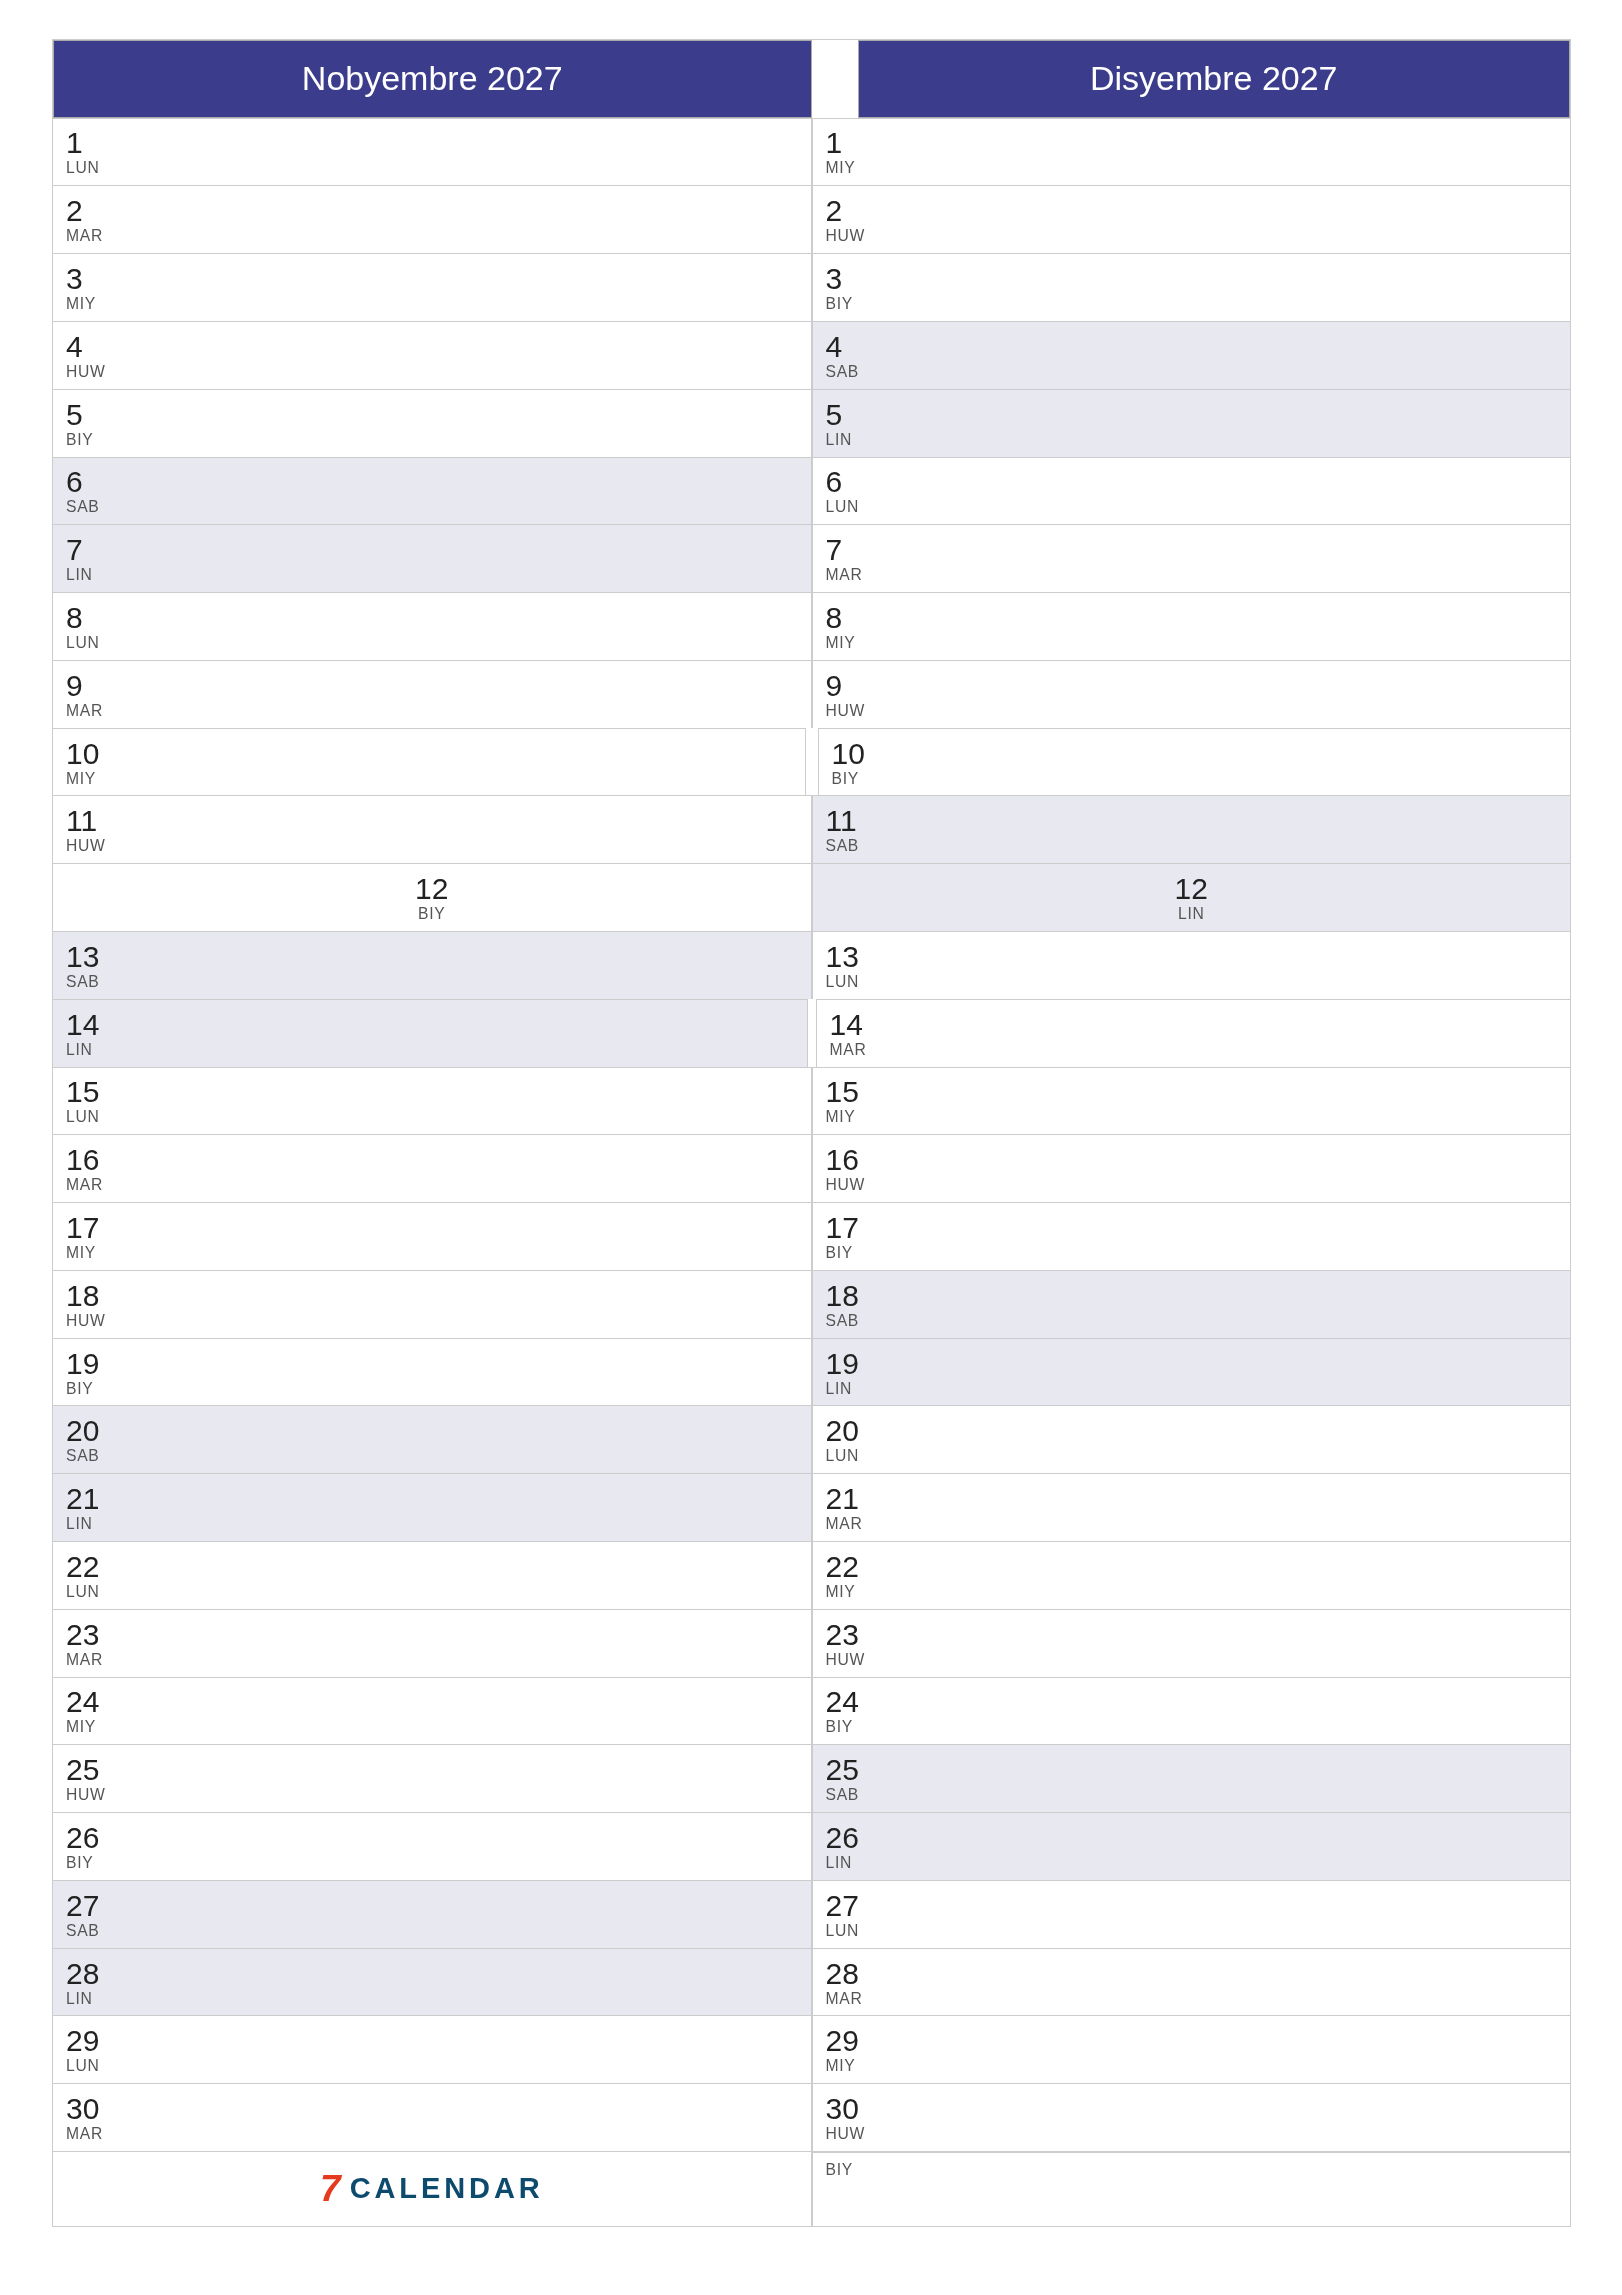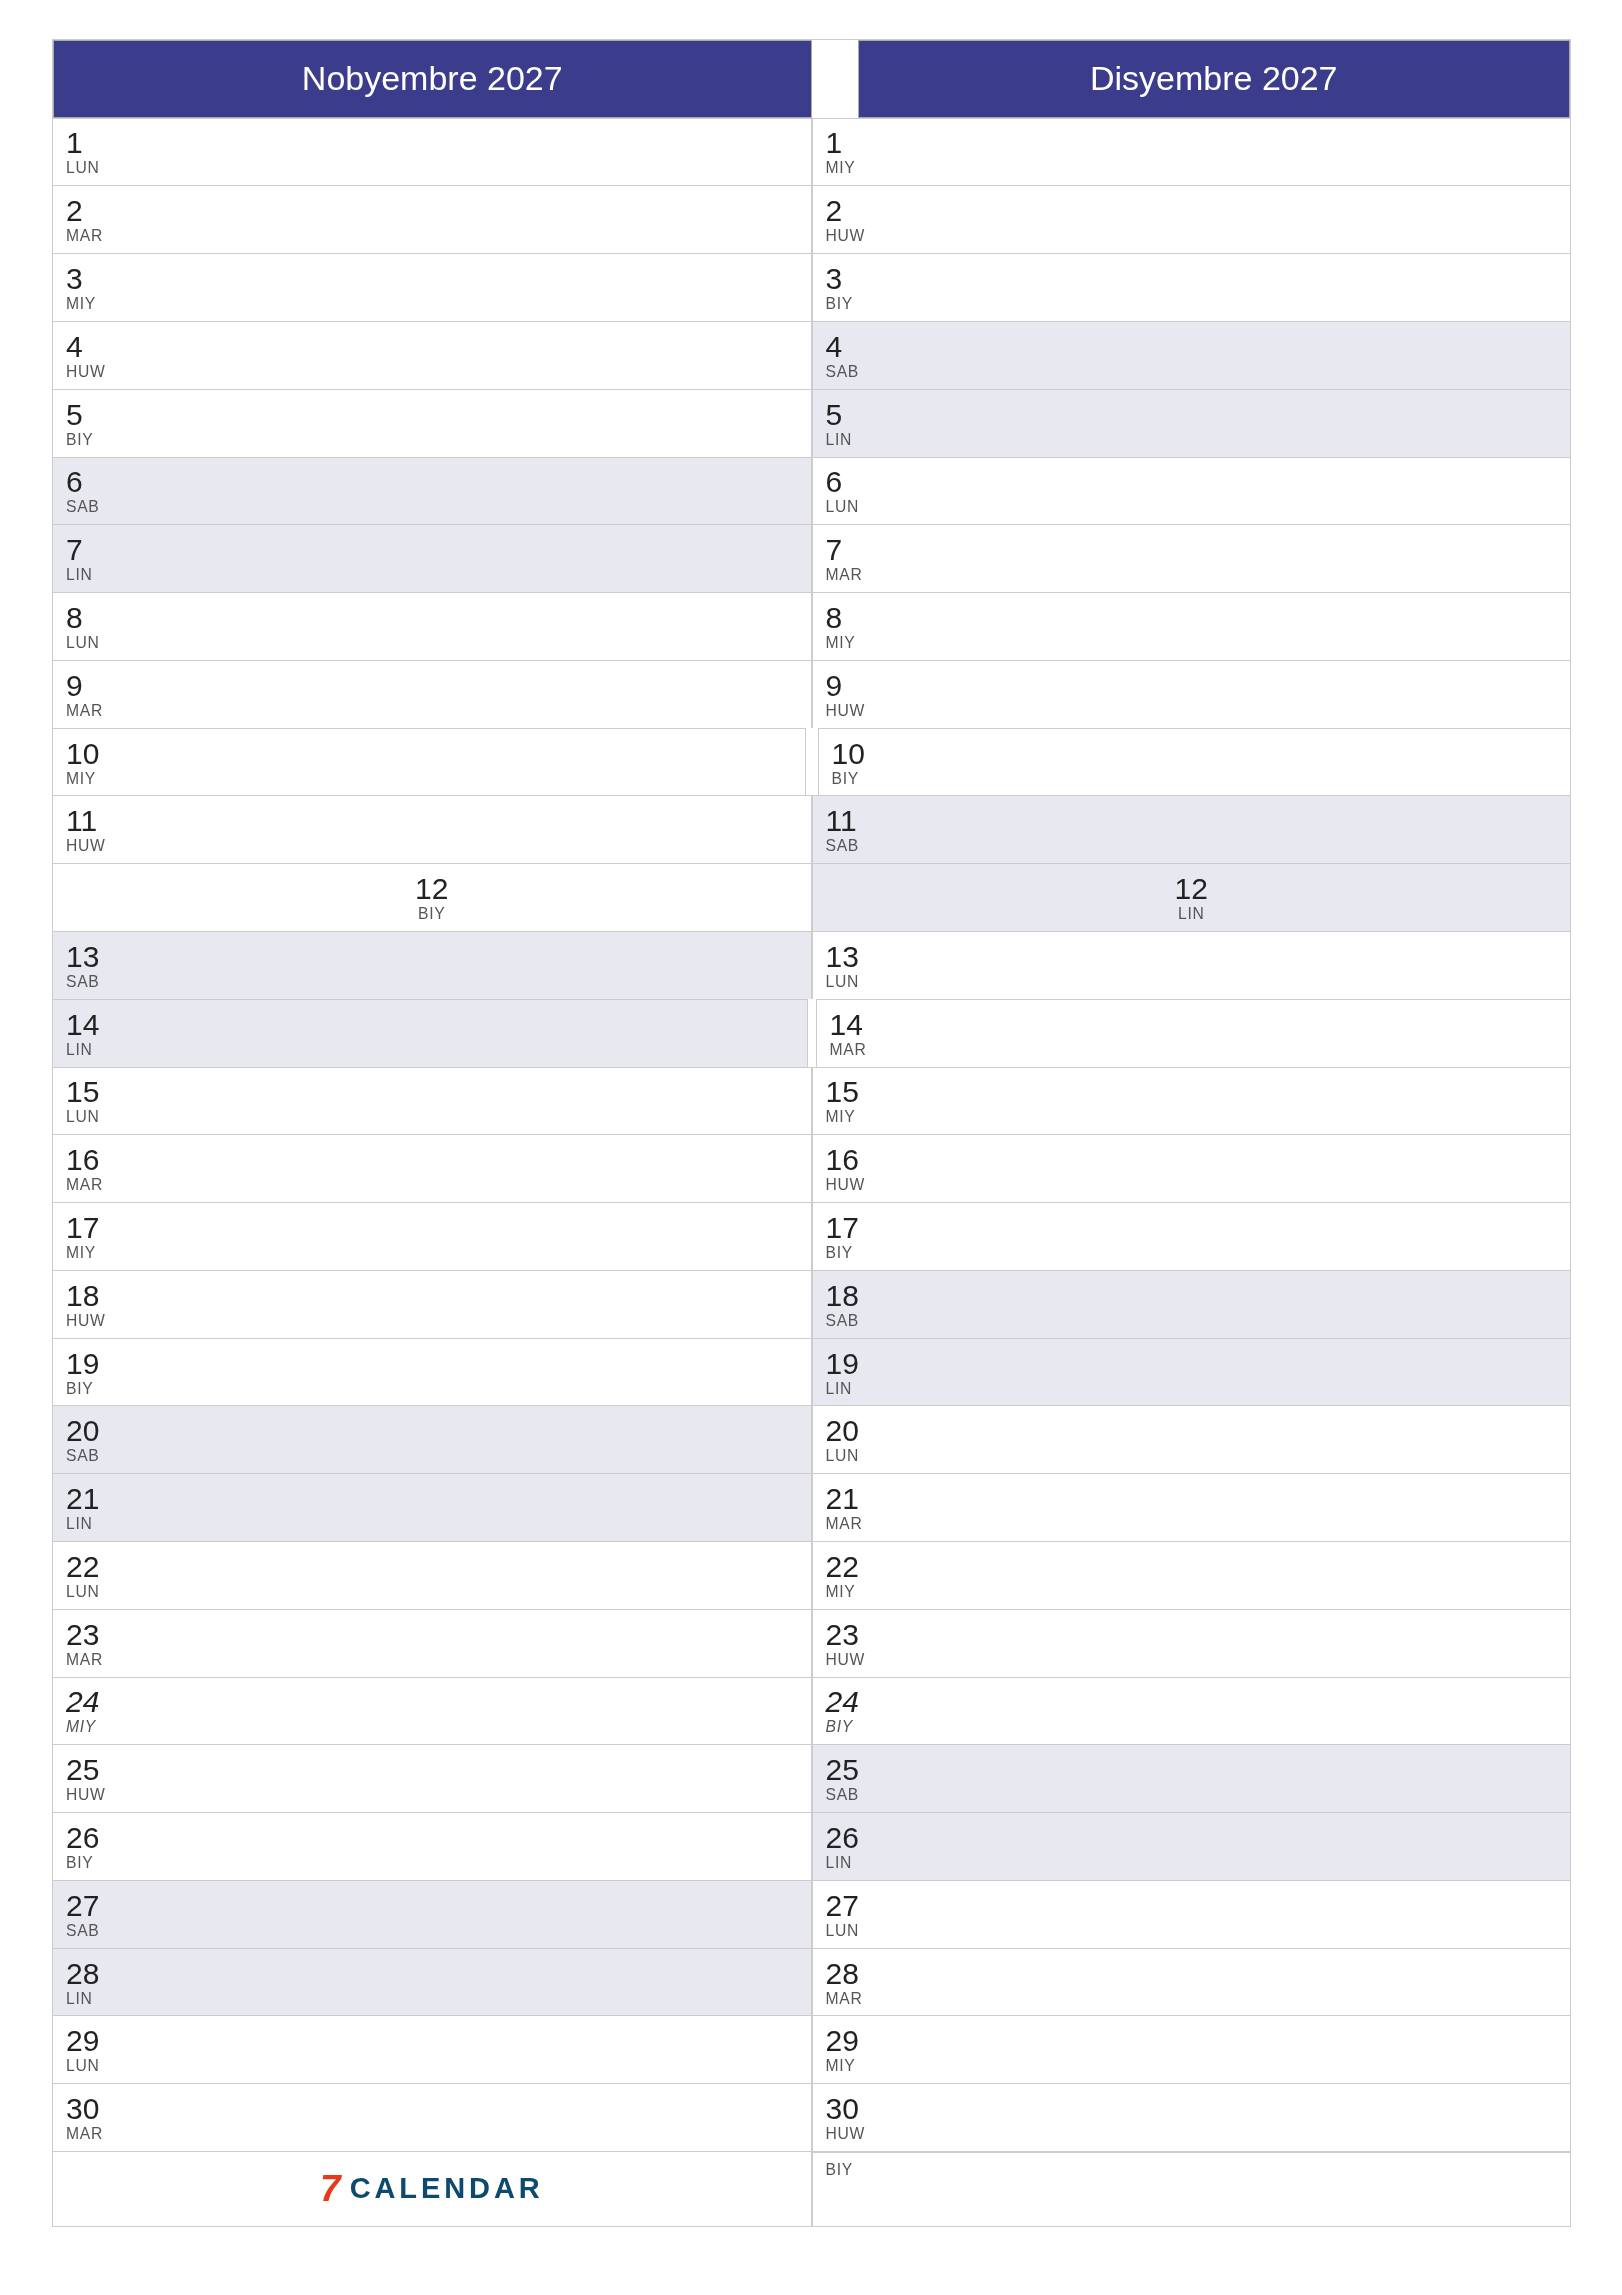--- a/index.html
+++ b/index.html
@@ -328,21 +328,21 @@
         <div class="day-row" style="display: grid; grid-template-columns: 1fr 1fr;">
           <div class="day-cell">
             <div class="day-num">23</div>
             <div class="day-name">MAR</div>
           </div>
           <div class="day-cell right" style="border-left: 1.3px solid rgb(204, 204, 204);">
             <div class="day-num">23</div>
             <div class="day-name">HUW</div>
           </div>
         </div>
-        <div class="day-row" style="display: grid; grid-template-columns: 1fr 1fr; font-style: italic;">
+        <div class="day-row" style="display: grid; grid-template-columns: 1fr 1fr;">
           <div class="day-cell">
             <div class="day-num">24</div>
             <div class="day-name">MIY</div>
           </div>
           <div class="day-cell right" style="border-left: 1.3px solid rgb(204, 204, 204);">
             <div class="day-num">24</div>
             <div class="day-name">BIY</div>
           </div>
         </div>
         <div class="day-row" style="display: grid; grid-template-columns: 1fr 1fr;">

